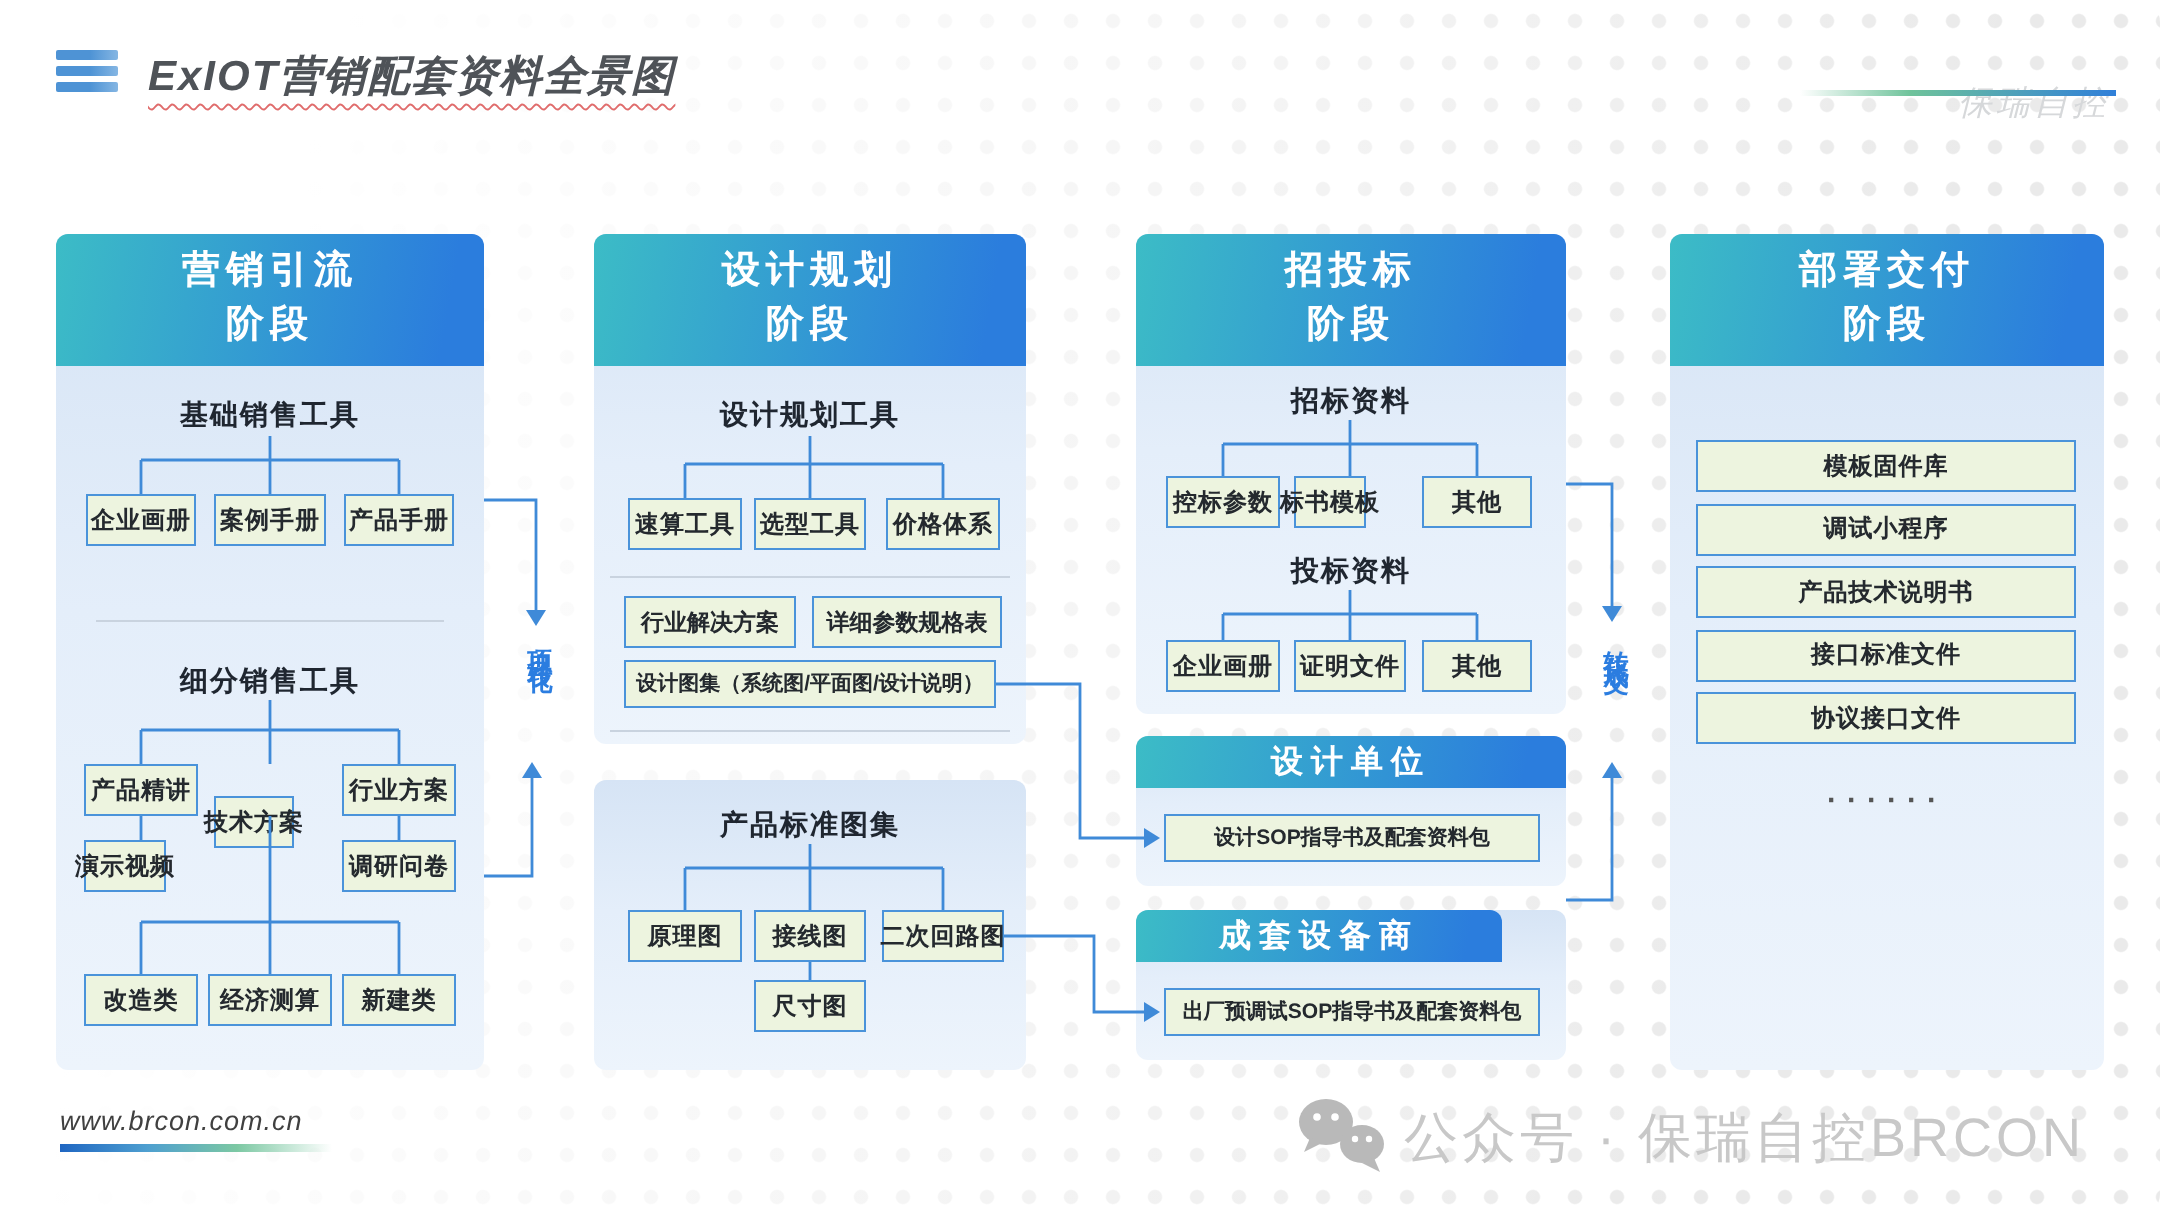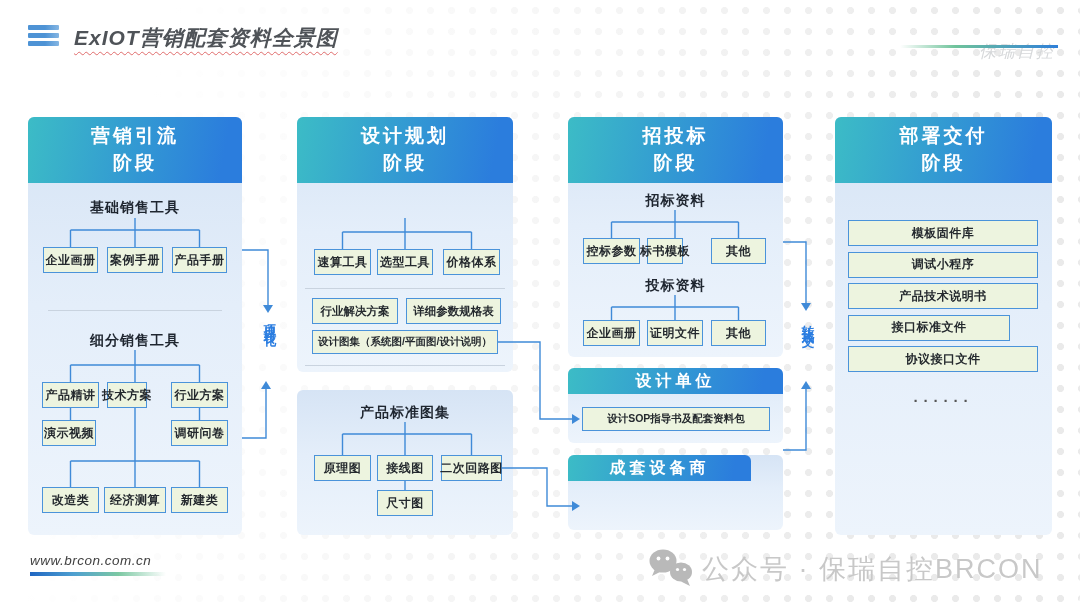--- a/index.html
+++ b/index.html
@@ -76,33 +76,34 @@
       <span>营销引流</span>
       <span>阶段</span>
     </div>
     <div class="glabel" style="left:28px;top:199px;width:214px">基础销售工具</div>
     <div class="box" style="left:43px;top:247px;width:55px">企业画册</div>
     <div class="box" style="left:107px;top:247px;width:56px">案例手册</div>
     <div class="box" style="left:172px;top:247px;width:55px">产品手册</div>
     <div class="divider" style="left:48px;top:310px;width:174px"></div>
     <div class="glabel" style="left:28px;top:332px;width:214px">细分销售工具</div>
     <div class="box" style="left:42px;top:382px;width:57px">产品精讲</div>
-    <div class="box" style="left:107px;top:382px;width:40px">技术方案</div>
+    <div class="box" style="left:107px;top:398px;width:40px">技术方案</div>
     <div class="box" style="left:171px;top:382px;width:57px">行业方案</div>
-    <div class="box" style="left:42px;top:420px;width:54px">演示视频</div>
+    <div class="box" style="left:42px;top:420px;width:41px">演示视频</div>
     <div class="box" style="left:171px;top:420px;width:57px">调研问卷</div>
     <div class="box" style="left:42px;top:487px;width:57px">改造类</div>
     <div class="box" style="left:104px;top:487px;width:62px">经济测算</div>
     <div class="box" style="left:171px;top:487px;width:57px">新建类</div>
 
     <div class="panel" style="left:297px;top:117px;width:216px;height:255px"></div>
     <div class="phead big" style="left:297px;top:117px;width:216px;height:66px">
       <span>设计规划</span>
       <span>阶段</span>
     </div>
+    <div class="glabel" style="left:297px;top:199px;width:216px">设计规划工具</div>
     <div class="box" style="left:314px;top:249px;width:57px">速算工具</div>
     <div class="box" style="left:377px;top:249px;width:56px">选型工具</div>
     <div class="box" style="left:443px;top:249px;width:57px">价格体系</div>
     <div class="divider" style="left:305px;top:288px;width:200px"></div>
     <div class="box md" style="left:312px;top:298px;width:86px">行业解决方案</div>
     <div class="box md" style="left:406px;top:298px;width:95px">详细参数规格表</div>
     <div class="box wide" style="left:312px;top:330px;width:186px">设计图集（系统图/平面图/设计说明）</div>
     <div class="divider" style="left:305px;top:365px;width:200px"></div>
 
     <div class="panel" style="left:297px;top:390px;width:216px;height:145px"></div>
@@ -125,30 +126,31 @@
     <div class="box" style="left:583px;top:320px;width:57px">企业画册</div>
     <div class="box" style="left:647px;top:320px;width:56px">证明文件</div>
     <div class="box" style="left:711px;top:320px;width:55px">其他</div>
 
     <div class="panel" style="left:568px;top:368px;width:215px;height:75px"></div>
     <div class="phead small" style="left:568px;top:368px;width:215px;height:26px">设计单位</div>
     <div class="box wide" style="left:582px;top:407px;width:188px">设计SOP指导书及配套资料包</div>
 
     <div class="panel" style="left:568px;top:455px;width:215px;height:75px"></div>
     <div class="phead small" style="left:568px;top:455px;width:183px;height:26px">成套设备商</div>
+    <div class="box wide" style="left:582px;top:494px;width:188px">出厂预调试SOP指导书及配套资料包</div>
 
     <div class="panel" style="left:835px;top:117px;width:217px;height:418px"></div>
     <div class="phead big" style="left:835px;top:117px;width:217px;height:66px">
       <span>部署交付</span>
       <span>阶段</span>
     </div>
     <div class="box" style="left:848px;top:220px;width:190px">模板固件库</div>
     <div class="box" style="left:848px;top:251.5px;width:190px">调试小程序</div>
     <div class="box" style="left:848px;top:283px;width:190px">产品技术说明书</div>
-    <div class="box" style="left:848px;top:314.5px;width:162px">接口标准文件</div>
+    <div class="box" style="left:848px;top:314.5px;width:190px">接口标准文件</div>
     <div class="box" style="left:848px;top:346px;width:190px">协议接口文件</div>
     <div class="more-dots" style="left:835px;top:392px;width:217px">······</div>
 
     <div class="vflow" style="left:261px;top:315px">项目转化</div>
     <div class="vflow" style="left:799px;top:315px">转化成交</div>
 
     <svg class="lines" width="1080" height="608" viewBox="0 0 1080 608">
       <g stroke="#3f8ad8" stroke-width="1.4" fill="none">
 
         <path d="M135,218 V230 M70.5,230 H199.5 M70.5,230 V247 M135,230 V247 M199.5,230 V247"></path>

